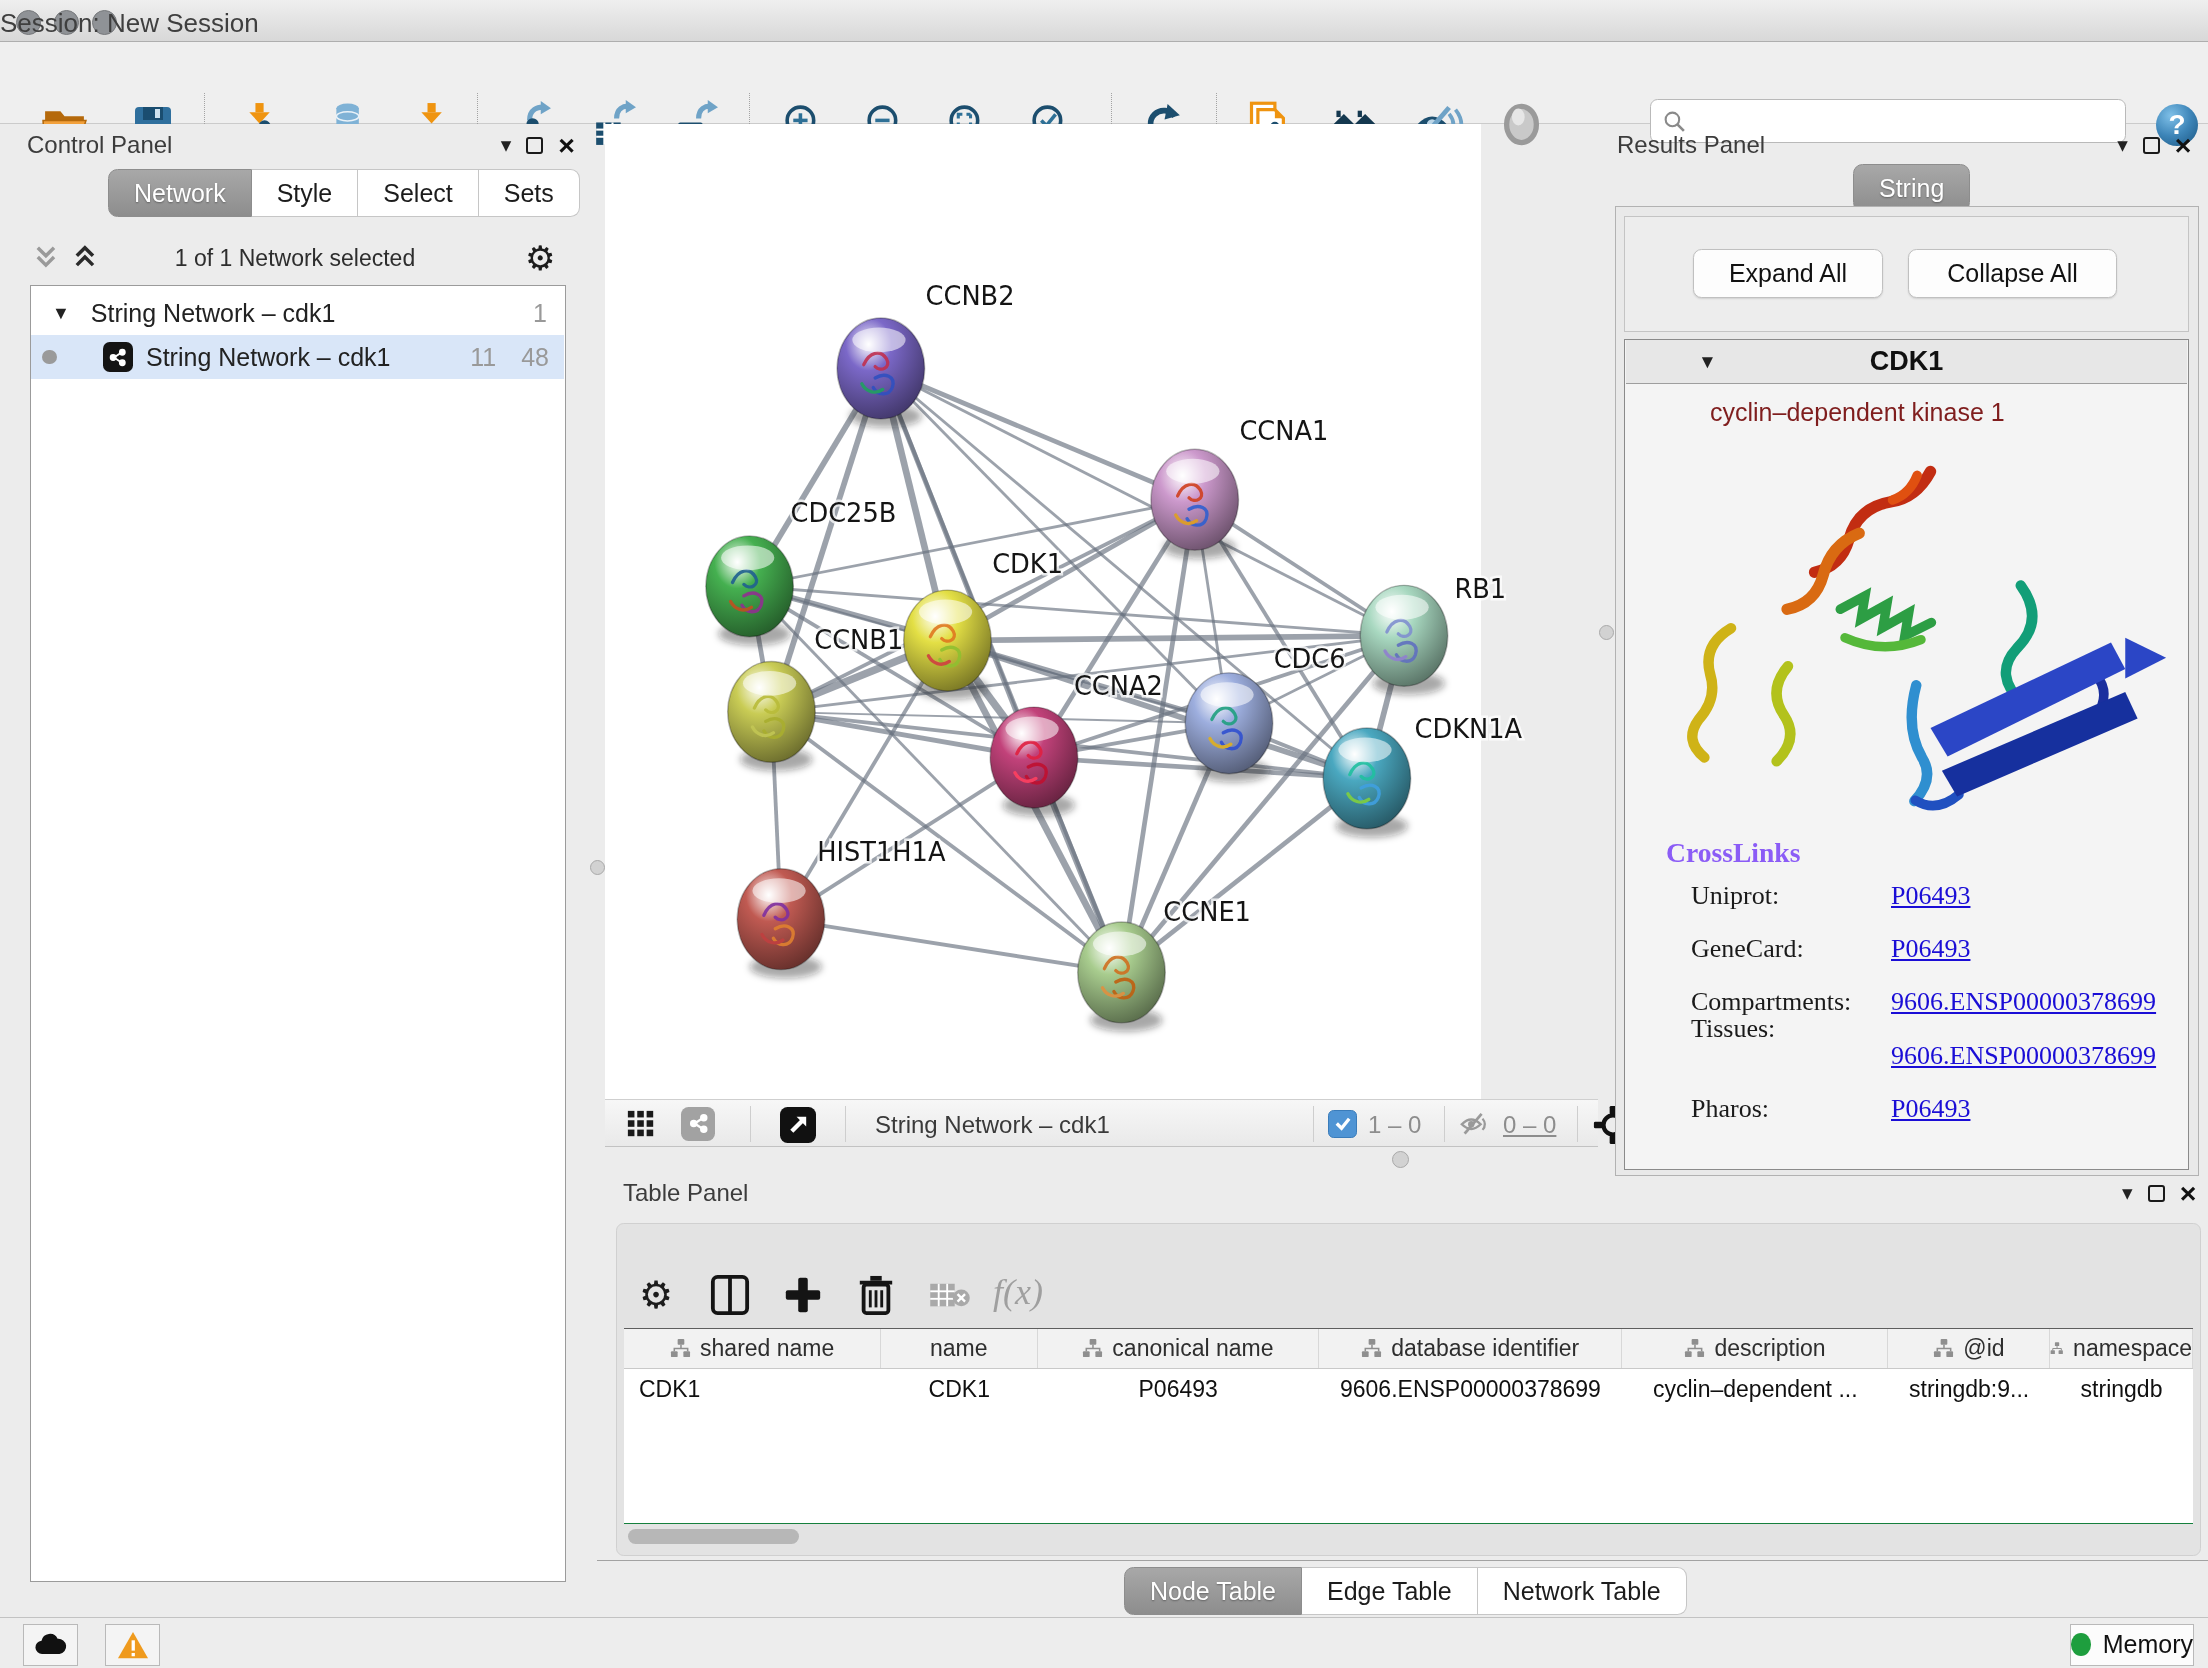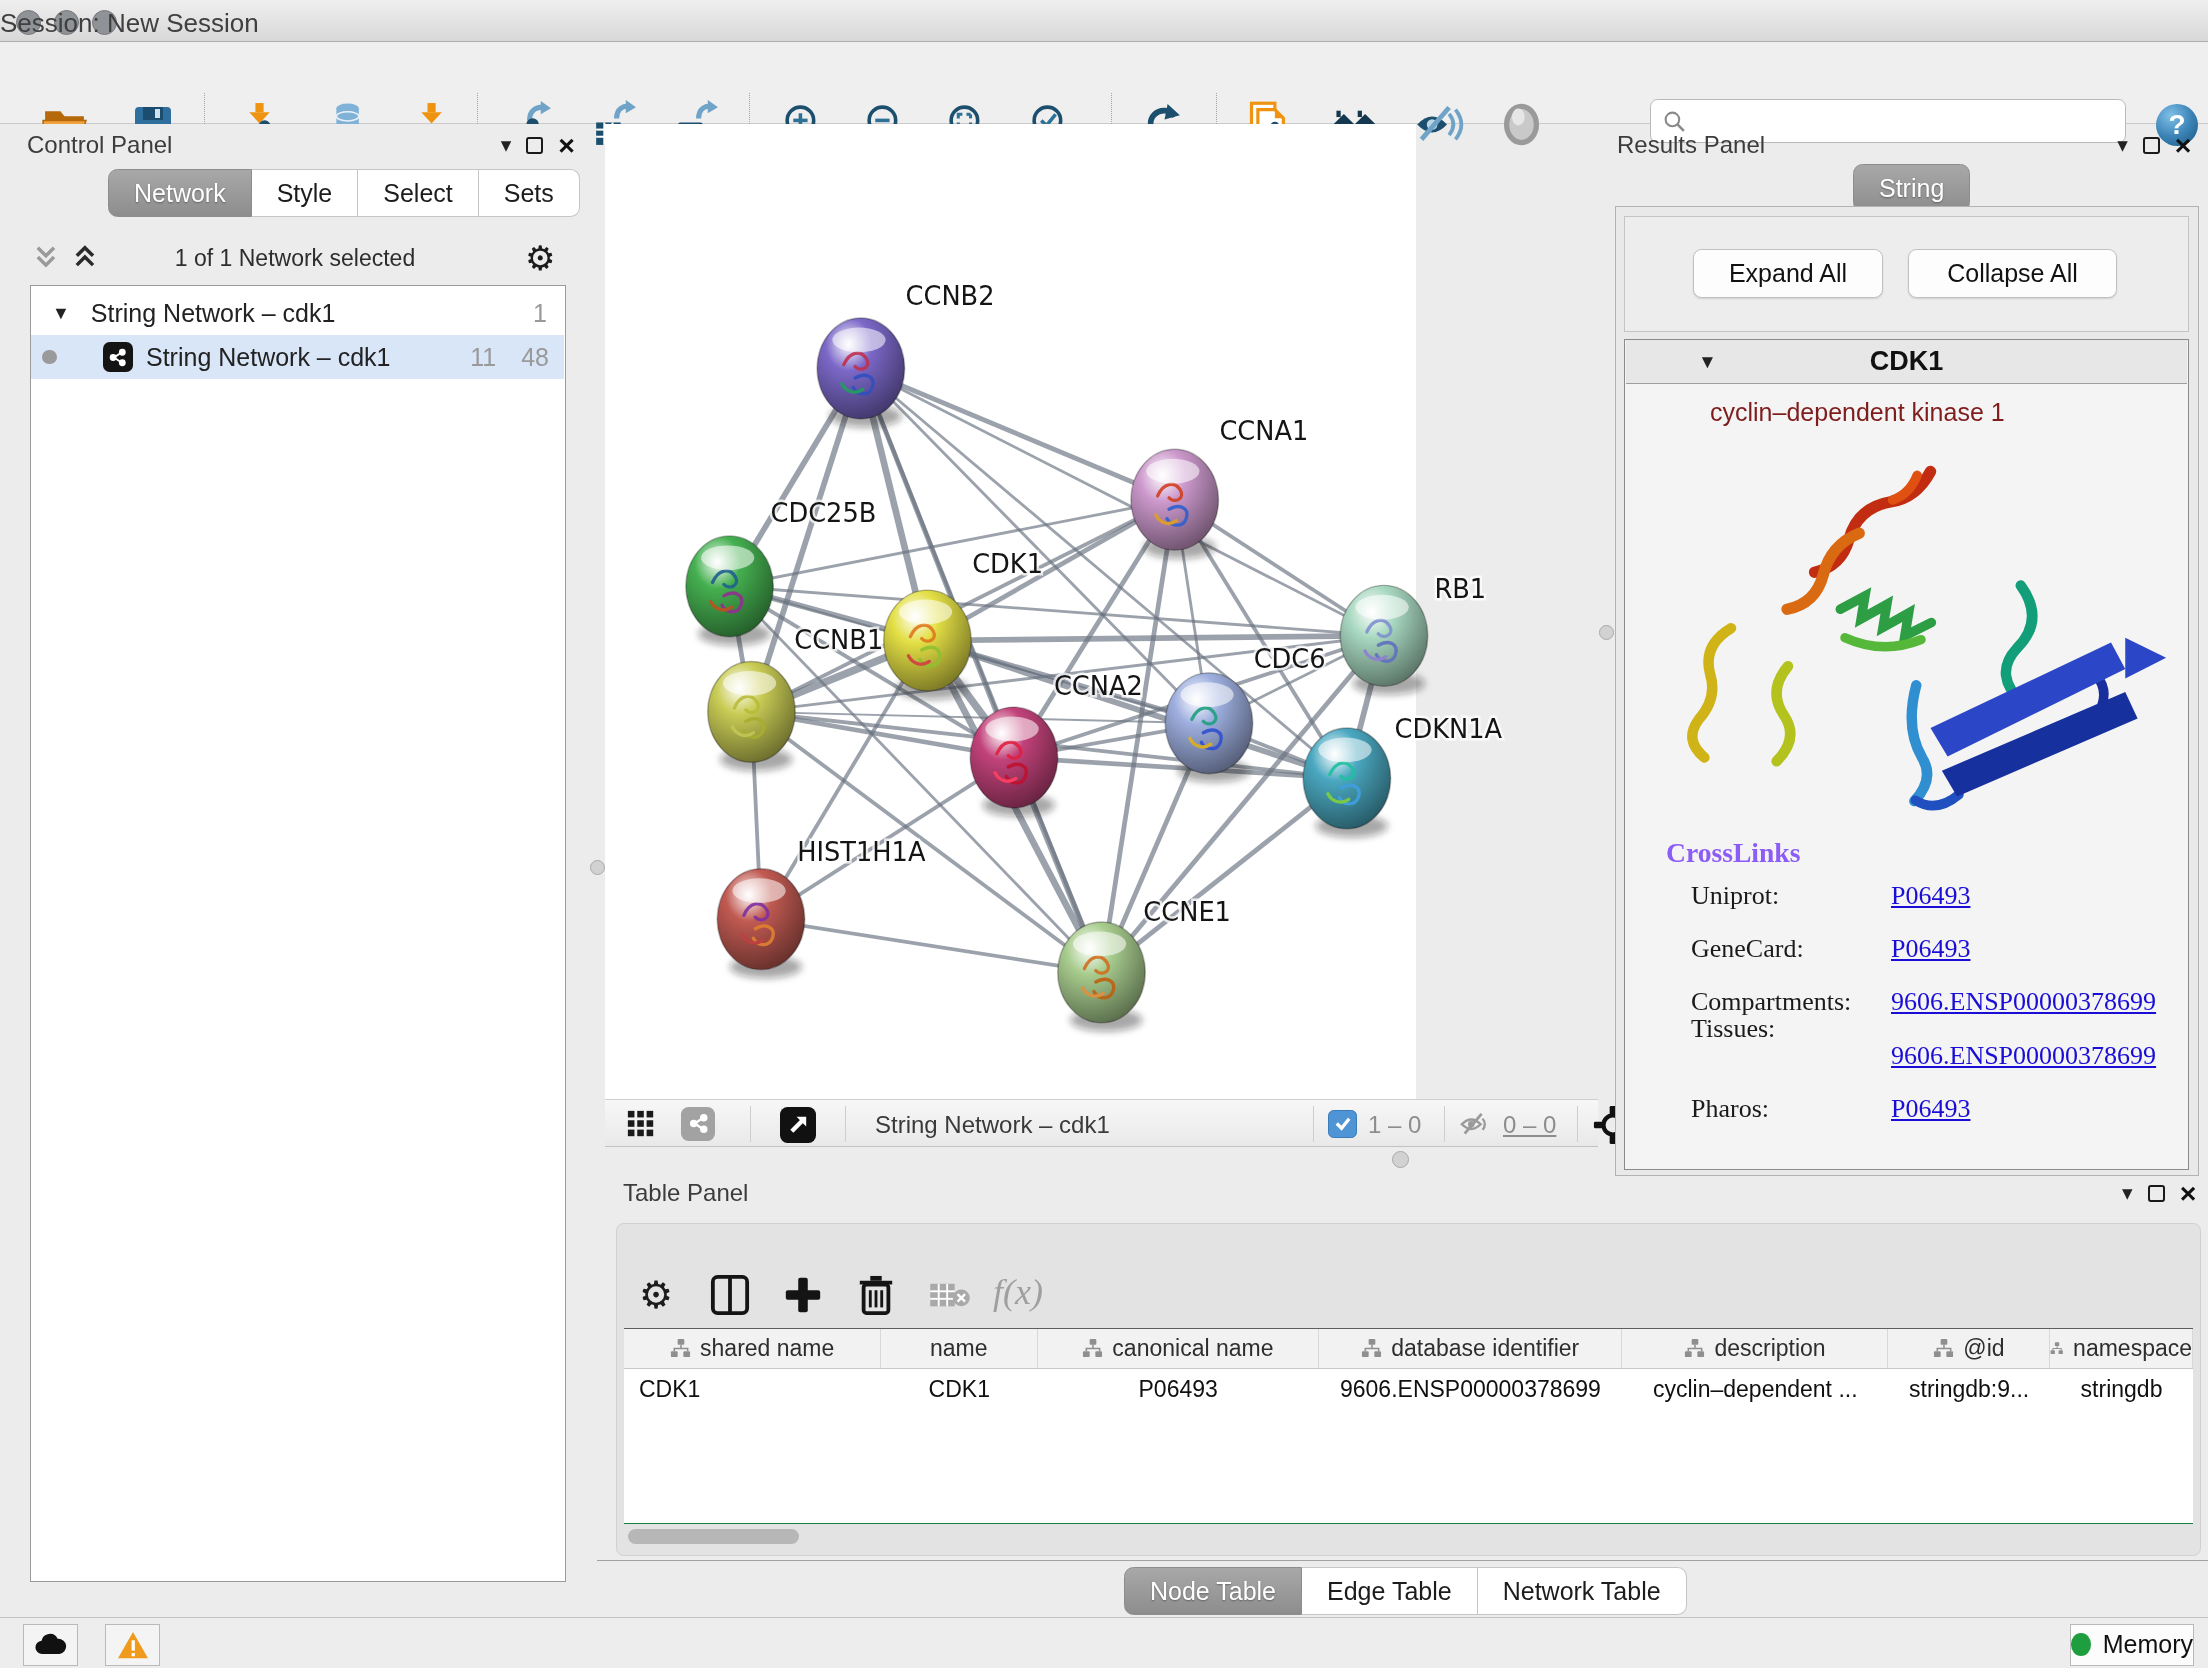--- a/index.html
+++ b/index.html
@@ -50,21 +50,21 @@
   .tree-box { left:30px; top:285px; width:536px; height:1297px; background:#fff;
     border:1.9px solid #9b9b9b; }
   .tree-row { position:absolute; left:0; width:533px; height:44px; display:flex; align-items:center; font-size:25px; }
   .tree-row .count { color:#999; }
   .selrow { background:#d9e6f8; }
   .sharebox { width:30px; height:30px; border-radius:6.7px; background:#141414;
     display:flex; align-items:center; justify-content:center; }
   .sharebox svg { width:21px; height:21px; }
 
   
-  .canvas { left:605px; top:124px; width:811px; height:975px; background:#fff; }
+  .canvas { left:605px; top:124px; width:876px; height:975px; background:#fff;padding-left:20px; }
   .net-footer { left:605px; top:1099px; width:993px; height:48px;
     background:linear-gradient(#f7f7f7,#e9e9e9); border-top:1px solid #cfcfcf;
     border-bottom:1px solid #c2c2c2; }
   .nf-sep { position:absolute; top:5.7px; height:36px; border-left:1px solid #cecece; }
   .nf-text { position:absolute; top:10.5px; font-size:24px; color:#3a3a3a; }
   .nf-count { position:absolute; top:10.5px; font-size:24px; color:#8d8d8d; }
   .grip { position:absolute; width:15px; height:15px; border-radius:50%;
     background:#d2d2d2; border:1px solid #a9a9a9; }
 
   

